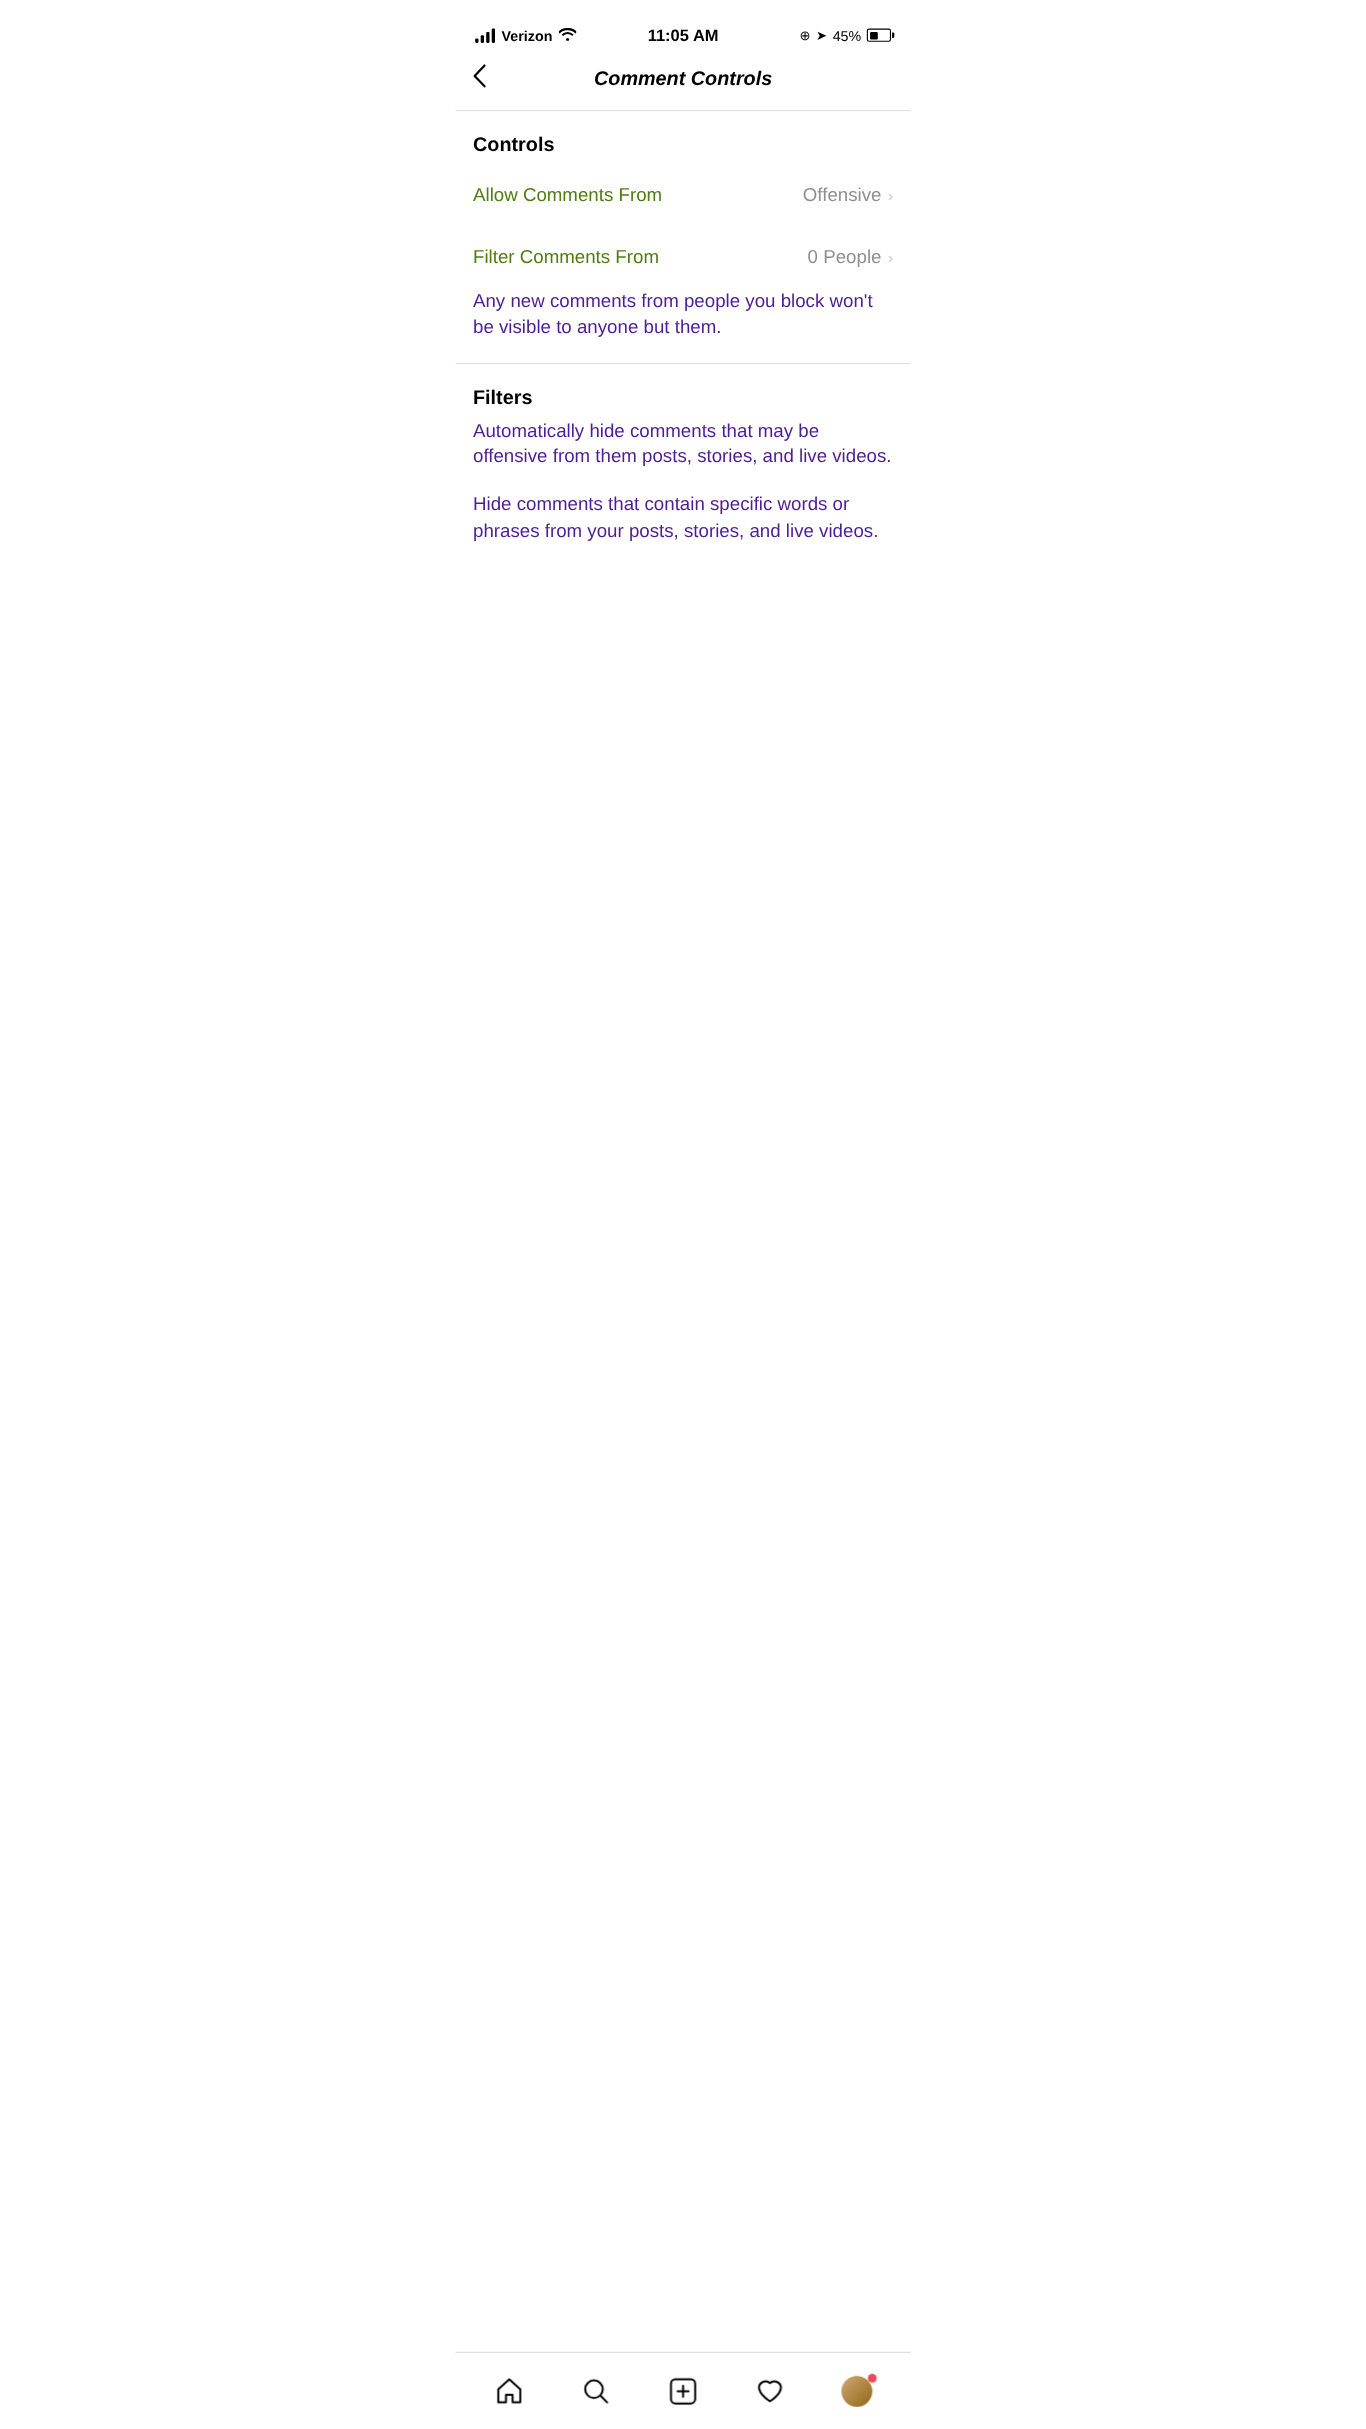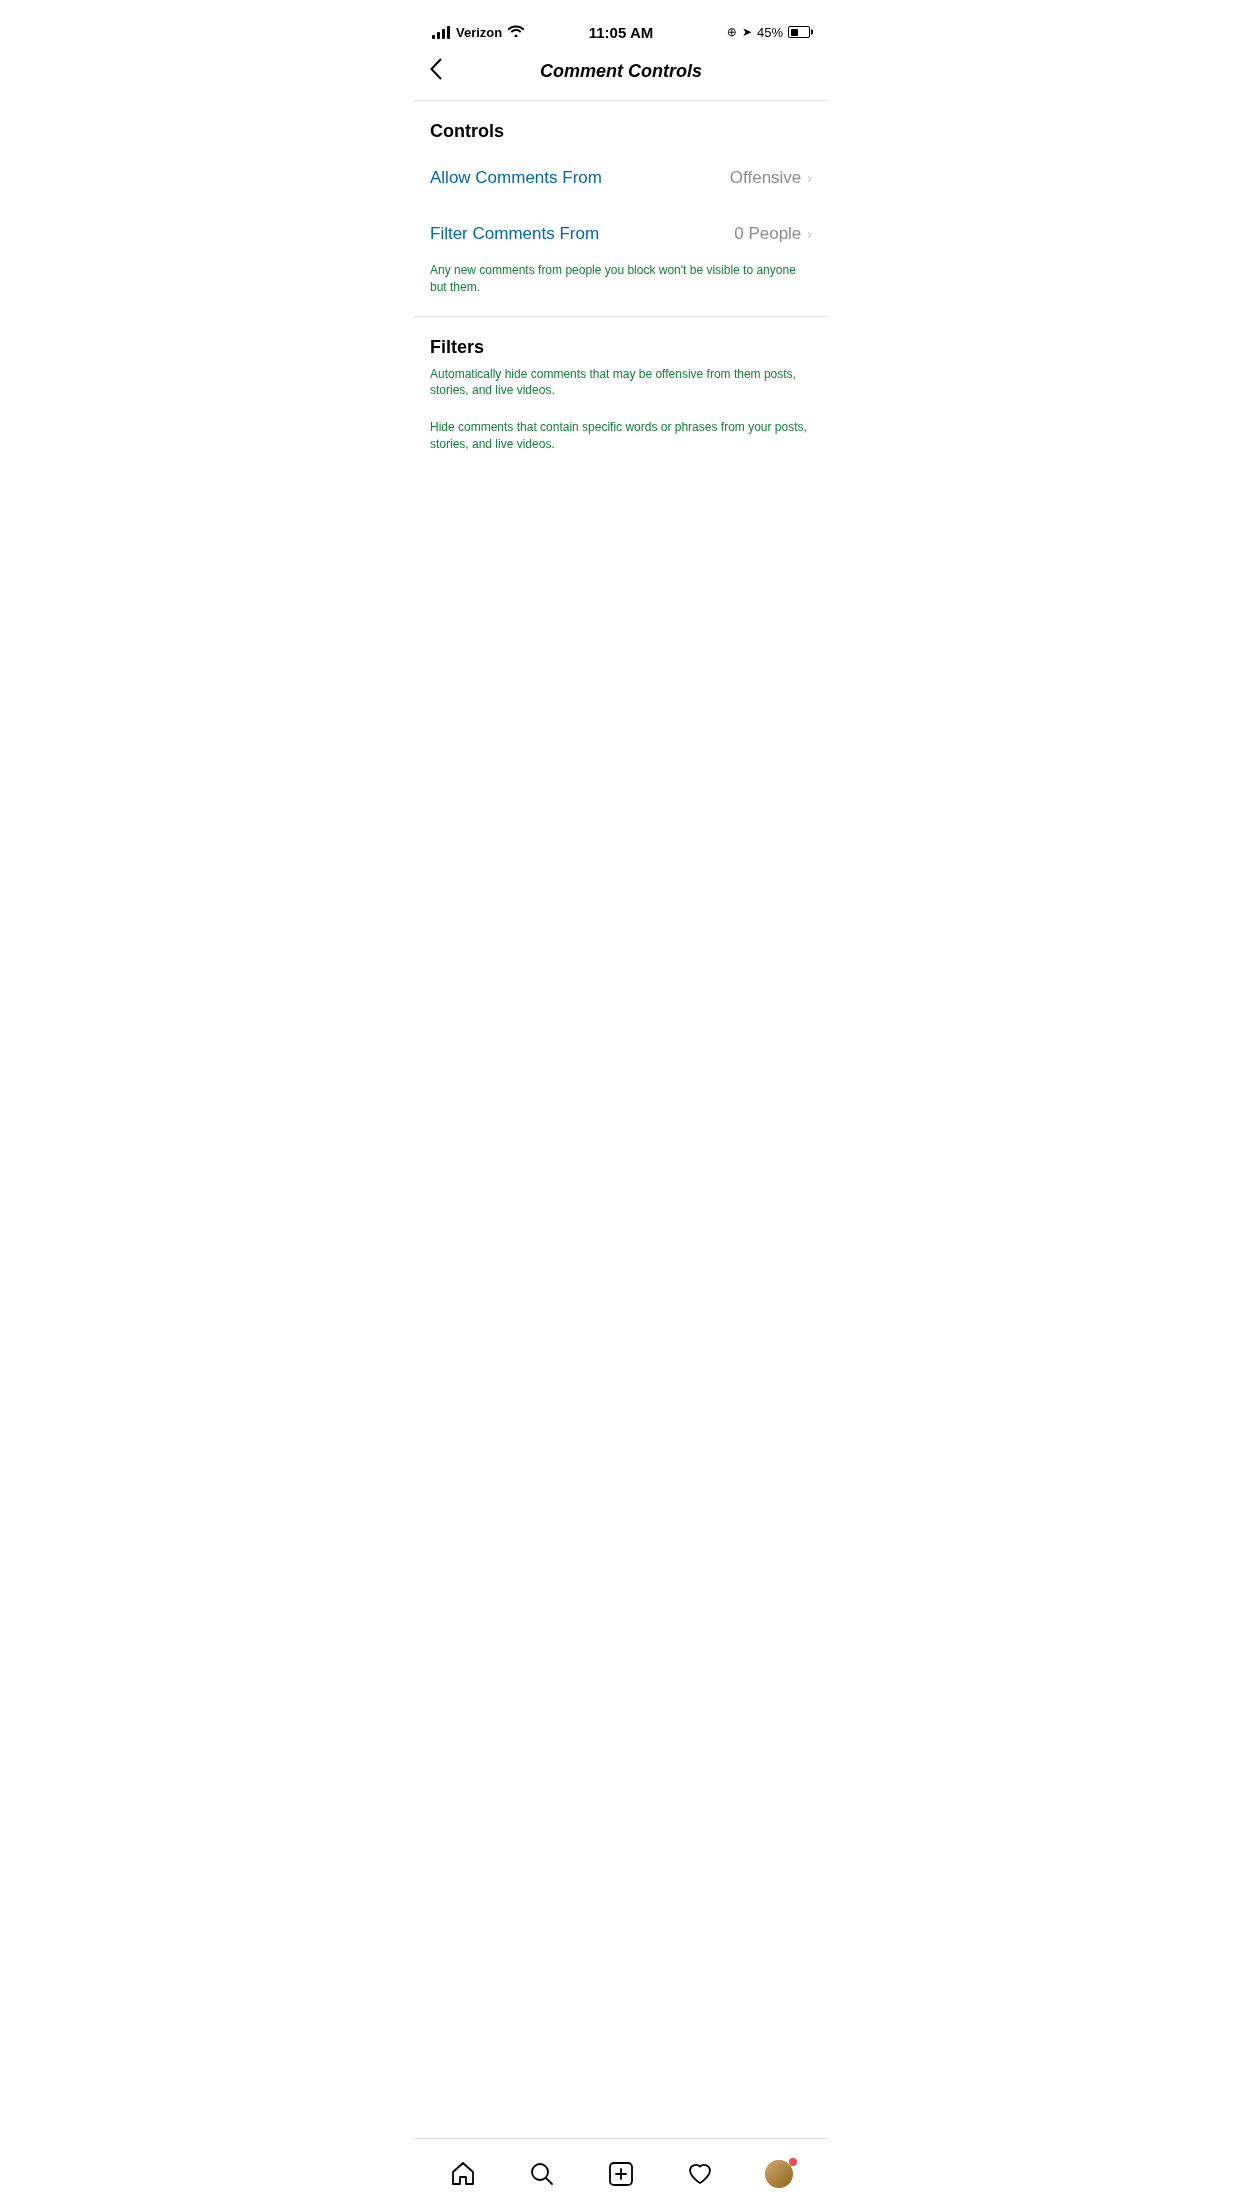--- a/index.html
+++ b/index.html
@@ -144,39 +144,39 @@
     .settings-row {
       display: flex;
       justify-content: space-between;
       align-items: center;
       padding: 18px 0;
       cursor: pointer;
     }
 
     .settings-row-label {
       font-size: 17px;
-      color: #0369a1;
+      color: #4d7c0f;
     }
 
     .settings-row-value {
       display: flex;
       align-items: center;
       gap: 6px;
       color: #8e8e8e;
       font-size: 17px;
     }
 
     .chevron {
       font-size: 14px;
       color: #c7c7cc;
     }
 
     .settings-description {
-      font-size: 12px;
-      color: #15803d;
+      font-size: 17px;
+      color: #4c1d95;
       line-height: 1.4;
       padding-bottom: 20px;
     }
 
     .divider {
       height: 1px;
       background: #e0e0e0;
       margin: 0;
     }
 

